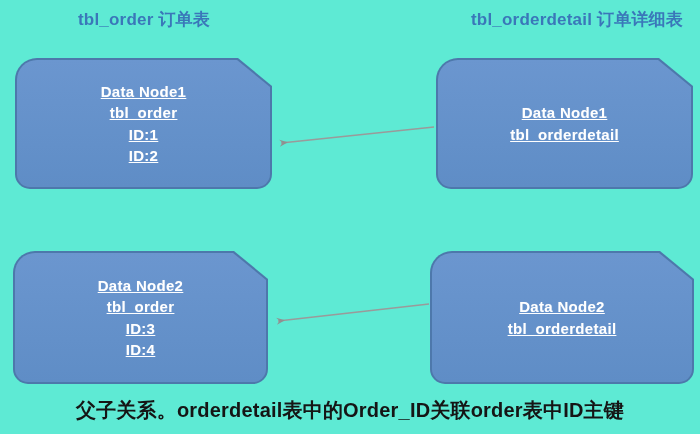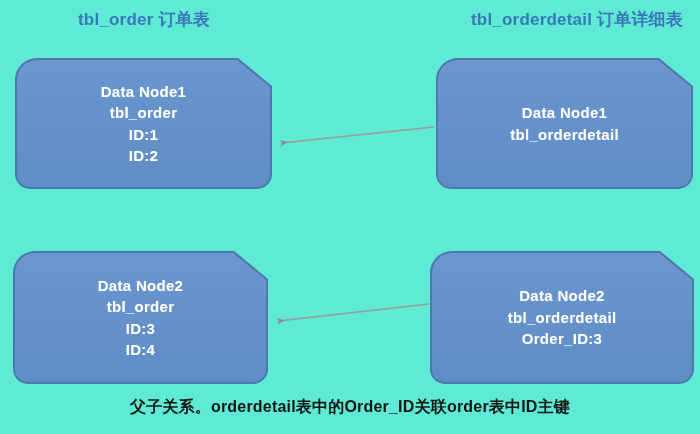--- a/index.html
+++ b/index.html
@@ -47,39 +47,40 @@
     align-items: center;
   }
   .node-line {
     color: #ffffff;
     font-size: 15px;
     font-weight: bold;
     line-height: 21.5px;
     text-align: center;
     letter-spacing: 0.3px;
     text-shadow: 0 0 1px rgba(255,255,255,0.25);
+    text-decoration: underline;
   }
   .node-tl { left: 15px;  top: 58px;  width: 257px; height: 131px; }
   .node-tr { left: 436px; top: 58px;  width: 257px; height: 131px; }
   .node-bl { left: 13px;  top: 251px; width: 255px; height: 133px; }
   .node-br { left: 430px; top: 251px; width: 264px; height: 133px; }
 
   .arrows {
     position: absolute;
     left: 0; top: 0;
     width: 700px; height: 434px;
     pointer-events: none;
   }
   .caption {
     position: absolute;
     left: 0;
     top: 397px;
     width: 700px;
     text-align: center;
-    font-size: 16px;
+    font-size: 20px;
     font-weight: bold;
     color: #151515;
     letter-spacing: 0.2px;
     white-space: nowrap;
   }
 </style>
 </head>
 <body>
 
 <div class="canvas">
@@ -110,21 +111,20 @@
       <div class="node-line">tbl_order</div>
       <div class="node-line">ID:3</div>
       <div class="node-line">ID:4</div>
     </div>
   </div>
 
   <div class="node node-br">
     <div class="node-inner">
       <div class="node-line">Data Node2</div>
       <div class="node-line">tbl_orderdetail</div>
-      <div class="node-line">Order_ID:3</div>
     </div>
   </div>
 
   <svg class="arrows" viewBox="0 0 700 434" xmlns="http://www.w3.org/2000/svg">
     <defs>
       <marker id="arrowhead" markerWidth="9" markerHeight="8" refX="7.5" refY="4" orient="auto" markerUnits="userSpaceOnUse">
         <path d="M9,0.5 L0.5,4 L9,7.5 L6,4 Z" fill="#909090"></path>
       </marker>
     </defs>
     <line x1="434" y1="127" x2="281" y2="143" stroke="#9a9a9a" stroke-width="1.6" marker-end="url(#arrowhead)"></line>

